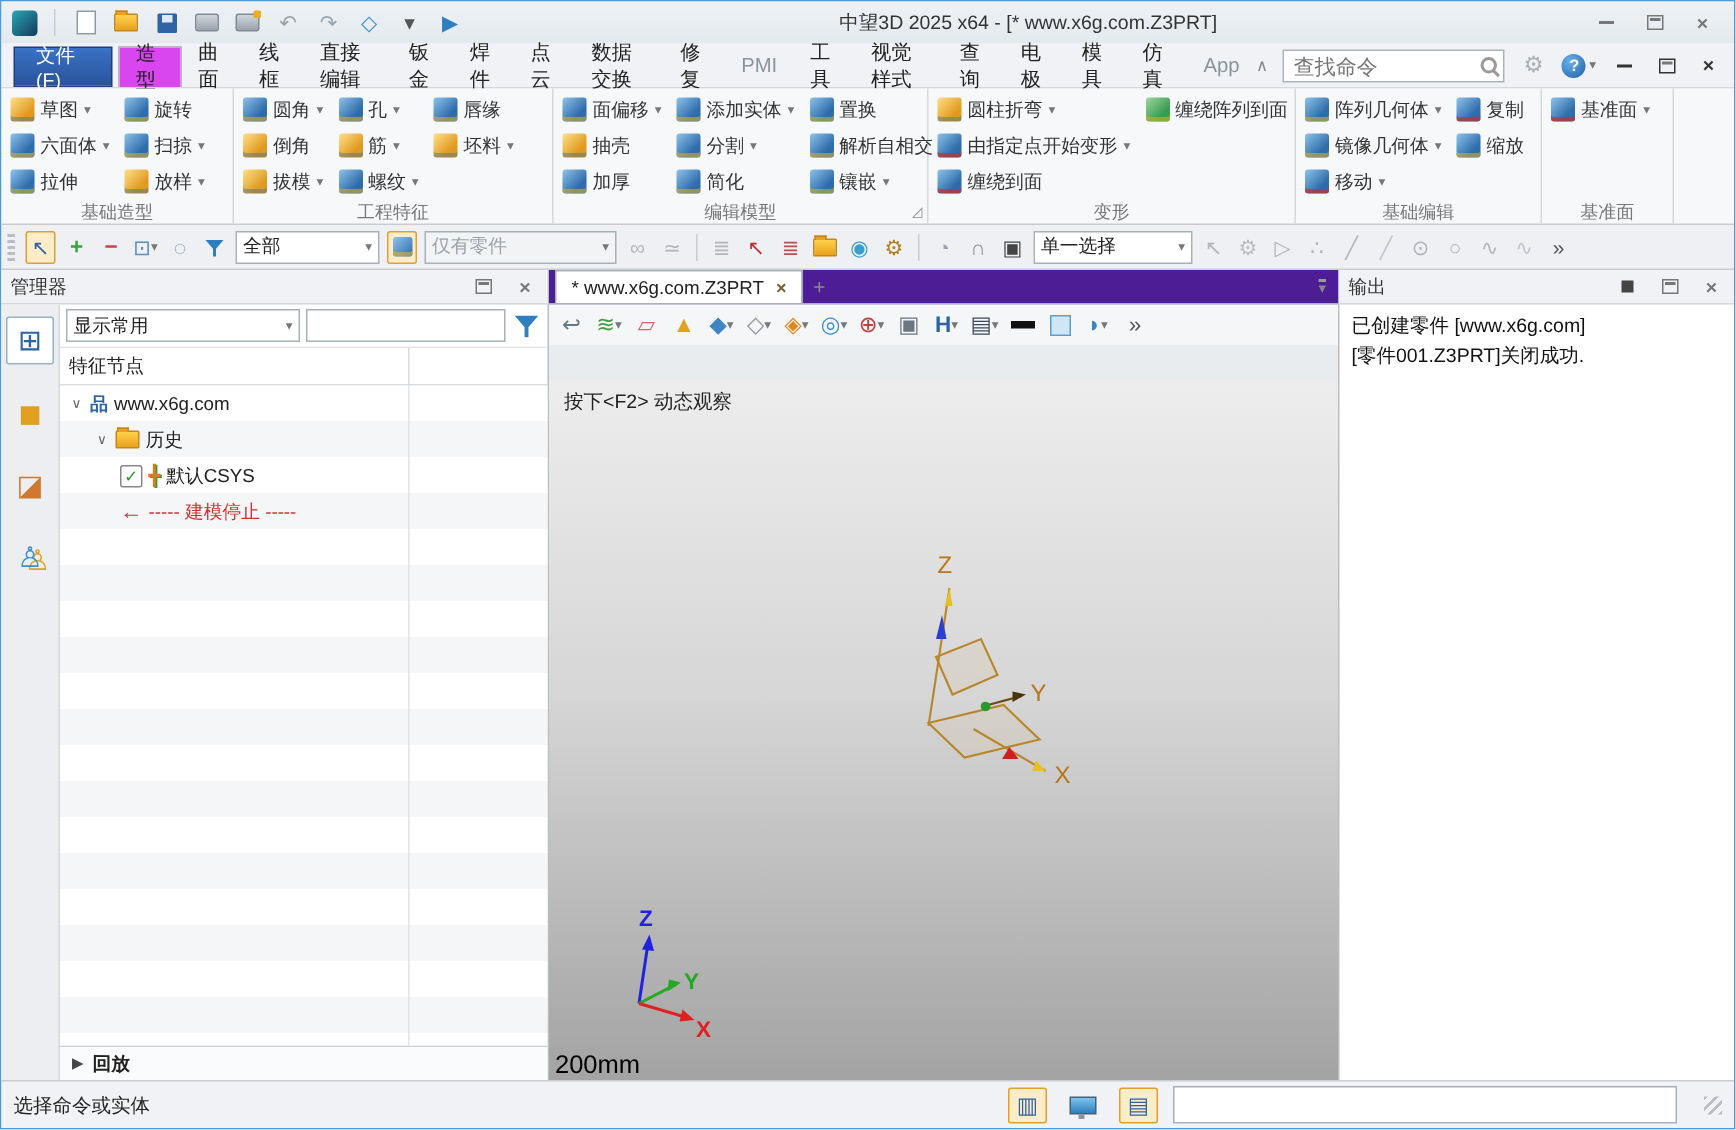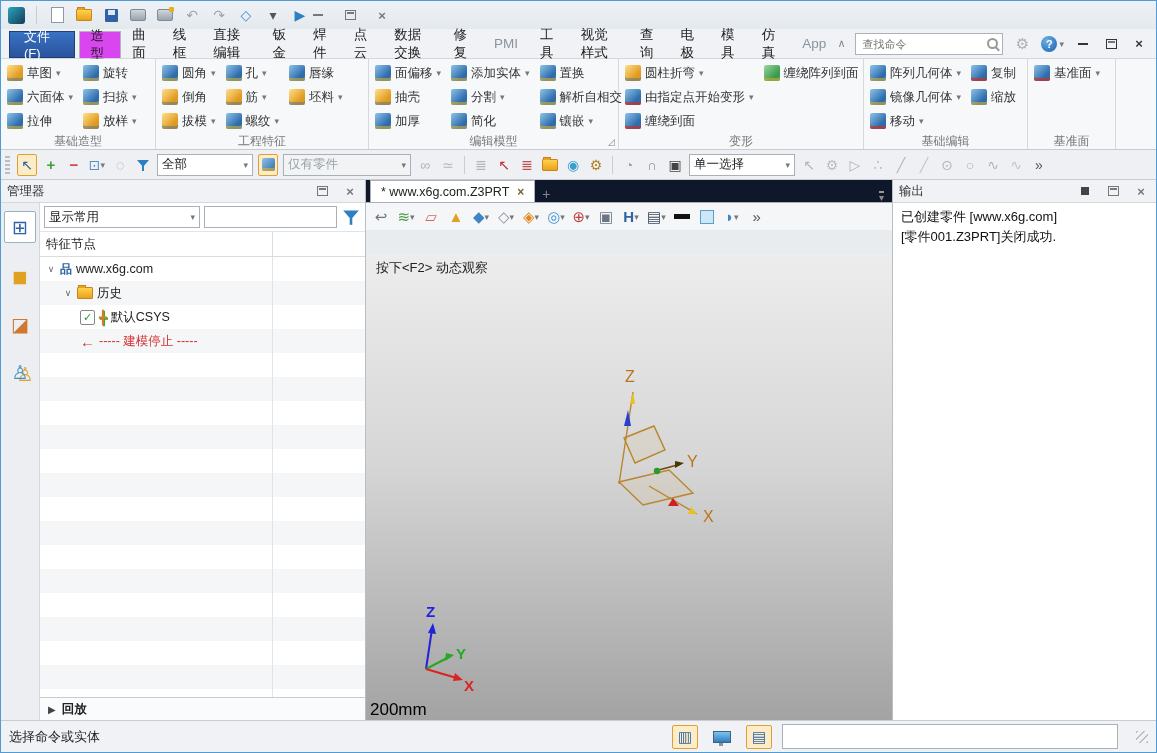--- a/index.html
+++ b/index.html
@@ -19,21 +19,21 @@
   
   .menubar{height:29px;background:#f0f2f5;display:flex;align-items:stretch;border-bottom:1px solid #d4d8dc;flex:0 0 auto;}
   .filebtn{margin:2px 4px 0 8px;padding:0 14px;background:linear-gradient(#3a72c4,#2a539c);border:1px solid #1e3f7a;color:#fff;display:flex;align-items:center;font-size:13px;}
   .mtabs{display:flex;align-items:stretch;}
   .mtab{padding:0 11px;display:flex;align-items:center;font-size:13.5px;color:#222;}
   .mtab.active{background:#d946ef;border:1px solid #b0b6bc;border-bottom:none;margin-top:2px;}
   .mtab.muted{color:#8a949e;}
   .mright{margin-left:auto;display:flex;align-items:center;gap:10px;padding-right:8px;}
   .chev{color:#888;font-size:11px;}
   .searchbox{width:138px;height:20px;border:1px solid #aab2ba;background:#fff;display:flex;align-items:center;padding:0 4px;}
-  .searchbox input{border:none;outline:none;flex:1;font-size:11px;width:100px;font-family:inherit;color:#333;background:transparent;}
+  .searchbox input{border:none;outline:none;flex:1;font-size:14px;width:100px;font-family:inherit;color:#333;background:transparent;}
   .i-mag{width:7px;height:7px;border:2px solid #999;border-radius:50%;position:relative;display:inline-block;}
   .i-mag::after{content:"";position:absolute;width:5px;height:2px;background:#999;transform:rotate(45deg);right:-4px;bottom:-3px;}
   .helpc{width:16px;height:16px;border-radius:50%;background:radial-gradient(circle at 35% 30%,#6ab0e8,#1e5fa8);color:#fff;font-size:11px;font-weight:bold;display:inline-flex;align-items:center;justify-content:center;}
   
   .ribbon{height:90px;background:#f7f8fa;border-bottom:1px solid #c8ccd1;display:flex;flex:0 0 auto;}
   .rgroup{border-right:1px solid #d5d9dd;display:flex;flex-direction:column;padding:2px 2px 0 2px;box-sizing:border-box;position:relative;}
   .rcols{display:flex;flex:1;gap:2px;}
   .rcol{display:flex;flex-direction:column;}
   .ritm{display:flex;align-items:center;height:24px;padding:0 4px;gap:4px;white-space:nowrap;cursor:default;}
   .ric{width:16px;height:16px;border-radius:2px;flex:0 0 auto;}
@@ -83,21 +83,21 @@
   .tchev{color:#666;font-size:9px;width:10px;text-align:center;}
   .tcheck{width:13px;height:13px;border:1px solid #888;background:#fff;display:inline-flex;align-items:center;justify-content:center;color:#2a9a2a;font-size:11px;font-weight:bold;border-radius:2px;}
   .i-net{color:#2e64a6;font-weight:bold;font-size:12px;}
   .i-csys{color:#d08020;font-weight:bold;font-size:13px;text-shadow:1px 1px 0 #3a9a3a;}
   .i-stop{color:#d43030;font-weight:bold;font-size:15px;}
   .tred{color:#d43030;}
   .replay{height:22px;border-top:1px solid #c9cdd2;display:flex;align-items:center;gap:6px;padding:0 8px;background:#fafbfc;font-weight:bold;font-size:12.5px;}
   .replay .tri{font-size:10px;color:#444;}
   
   .viewport{flex:1;display:flex;flex-direction:column;min-width:0;background:#e9ecef;}
-  .tabbar{height:22px;display:flex;align-items:flex-end;background:#0f172a;border-bottom:1px solid #aab0b6;padding-left:4px;}
+  .tabbar{height:22px;display:flex;align-items:center;background:#4c1d95;border-bottom:1px solid #aab0b6;padding-left:4px;}
   .doctab{height:21px;background:#fff;border:1px solid #aab0b6;border-bottom:none;display:flex;align-items:center;gap:8px;padding:0 10px;font-size:12.5px;}
   .tabclose{color:#7a6030;font-weight:bold;font-size:12px;}
   .newtab{width:22px;text-align:center;color:#888;font-size:14px;}
   .tablist{margin-left:auto;margin-right:8px;color:#888;font-size:10px;border-top:2px solid #999;line-height:8px;padding-top:1px;}
   .vtb{height:27px;background:#f4f6f8;display:flex;align-items:center;gap:7px;padding:0 6px;flex:0 0 auto;}
   .vtb .ti .g{font-size:15px;}
   .i-bar{width:16px;height:5px;background:#111;display:inline-block;}
   .i-bsq{width:12px;height:12px;background:#cfe7f5;border:1px solid #5a9fd0;display:inline-block;}
   .canvas{flex:1;position:relative;background:linear-gradient(180deg,#ededed 0%,#d6d6d6 45%,#a3a3a4 100%);min-height:0;margin-top:24px;}
   .hint{position:absolute;left:10px;top:4px;font-size:13px;color:#222;line-height:1.55;}
@@ -160,20 +160,21 @@
         <span class="ti">
           <span class="g" style="color: rgb(58, 143, 208);">◇</span>
         </span>
         <span class="ti">
           <span class="g" style="color: rgb(85, 85, 85);">▾</span>
         </span>
         <span class="ti">
           <span class="g" style="color: rgb(46, 127, 192);">▶</span>
         </span>
       </div>
+    <div class="title">中望3D 2025 x64 - [* www.x6g.com.Z3PRT]</div>
     <div class="winctl">
       <span class="ti">
           <span class="b-min"></span>
         </span>
       <span class="ti">
           <span class="b-res"></span>
         </span>
       <span class="ti xg">×</span>
     </div>
   </div>

